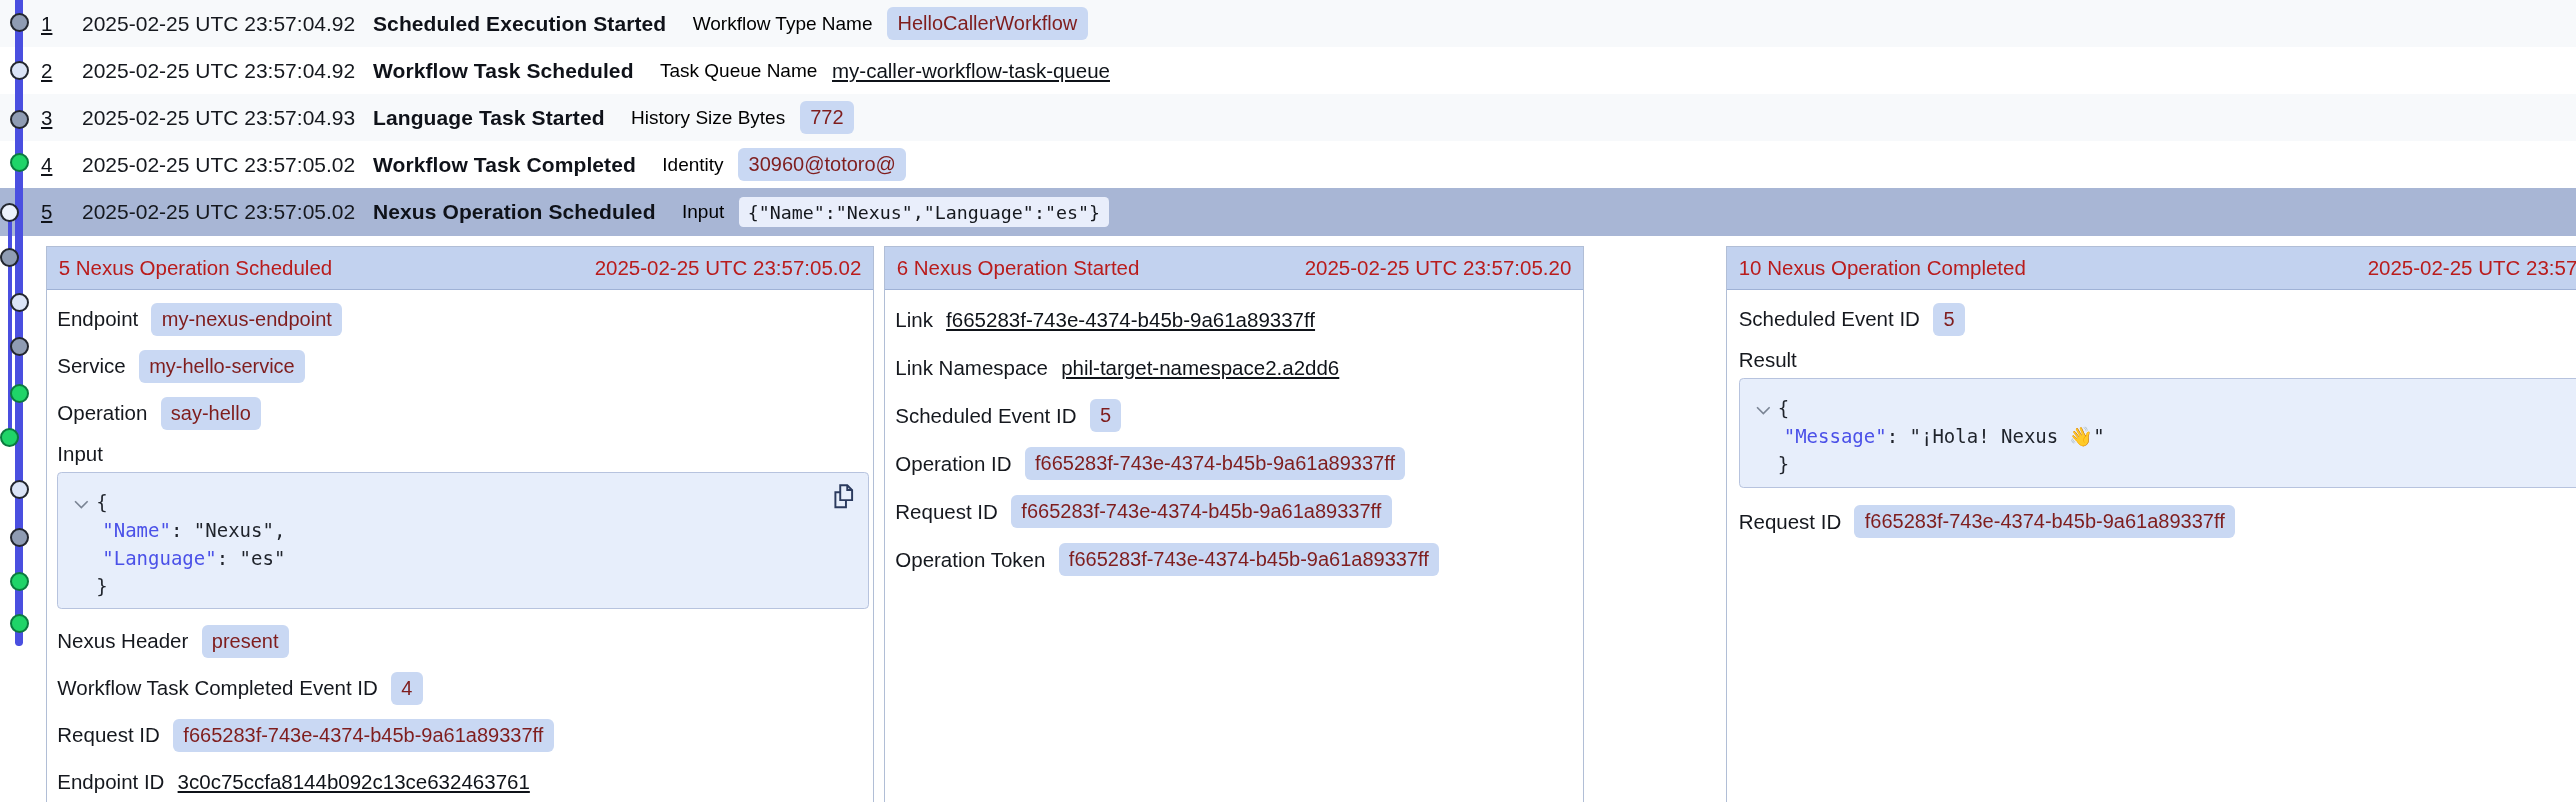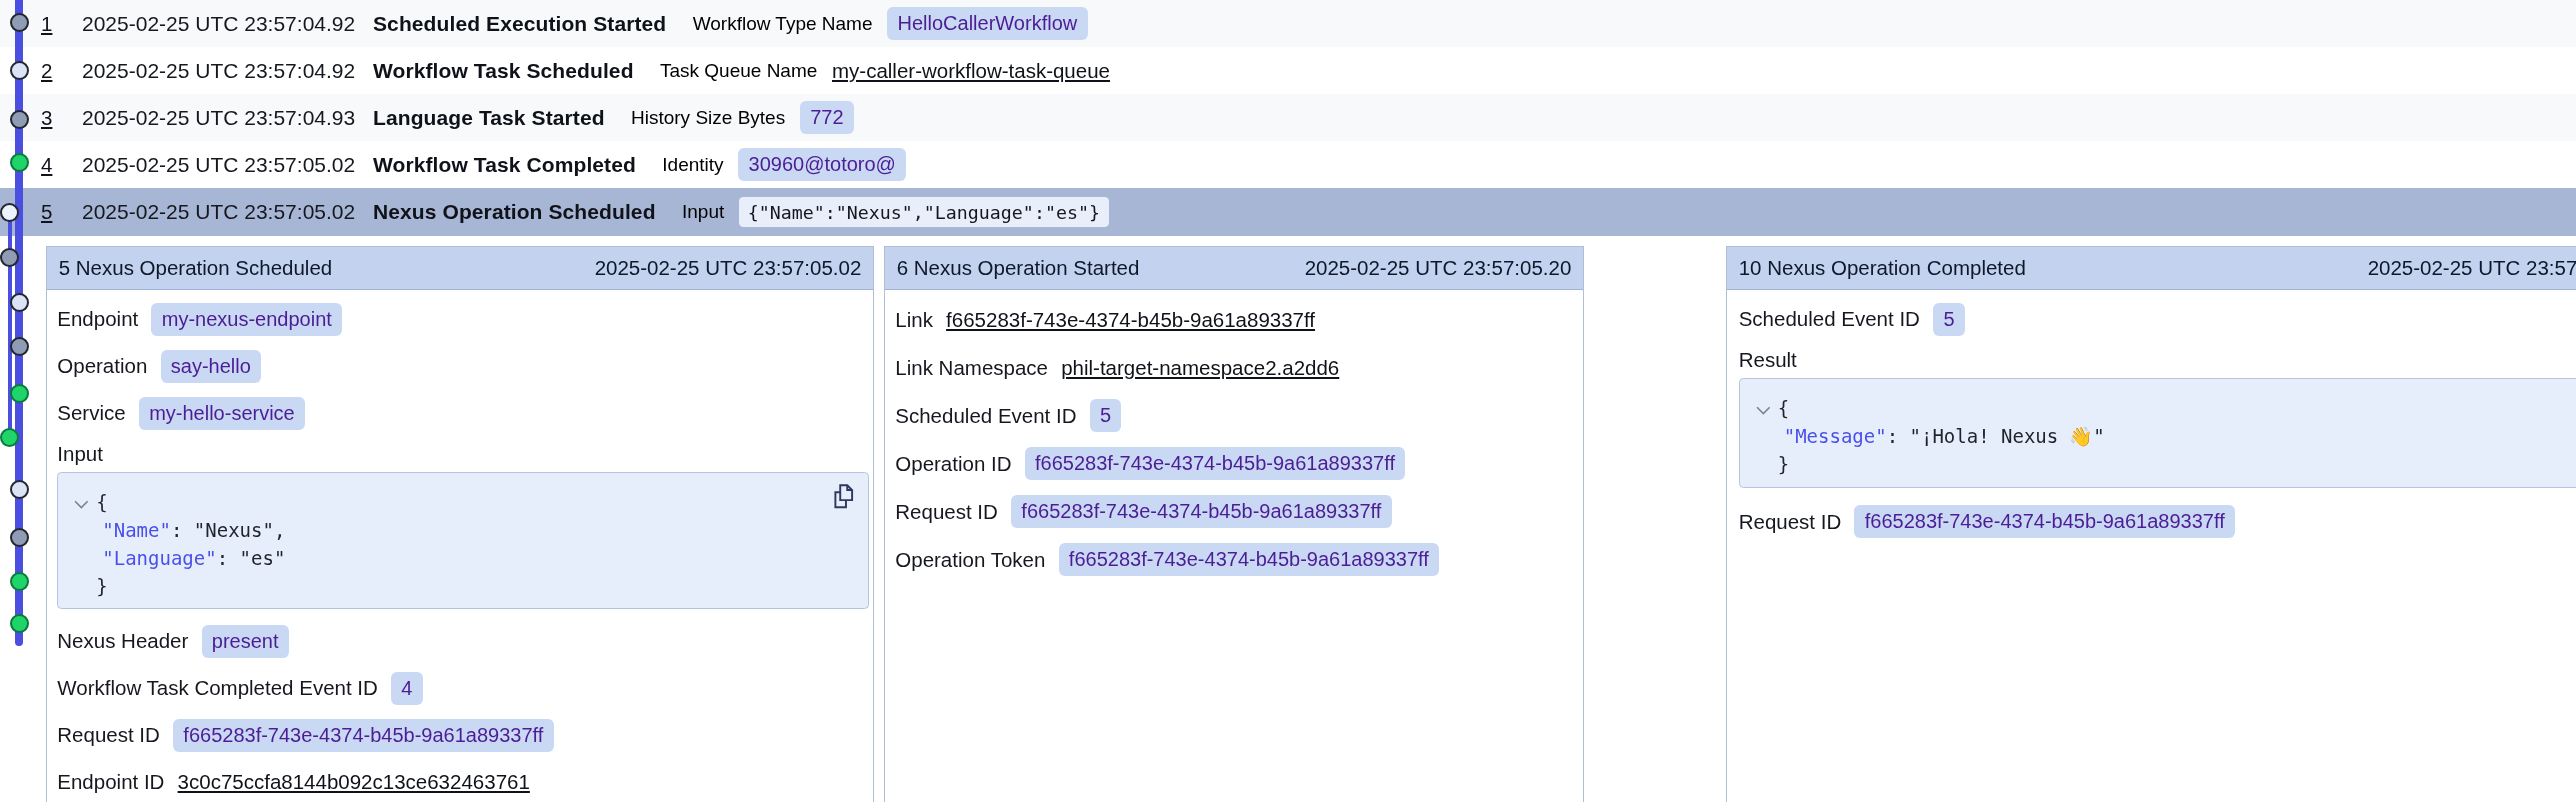--- a/index.html
+++ b/index.html
@@ -10,36 +10,36 @@
   
   .event-rows{position:absolute;left:0;top:0;width:2576px;}
   .event-row{height:47px;display:flex;align-items:center;font-size:21px;}
   .event-row.zebra{background:#f7f9fb;}
   .event-row.selected{background:#a8b6d5;height:48px;}
   .num{margin-left:41px;min-width:16px;text-decoration:underline;font-size:20.5px;color:#101319;cursor:pointer;}
   .etime{margin-left:25px;width:291px;color:#15181e;}
   .etitle{font-weight:700;color:#0f1219;letter-spacing:0.1px;}
   .eflabel{margin-left:26.4px;font-size:19px;color:#000000;}
   .evalue{margin-left:14.7px;}
-  .badge{background:#c9d8f3;border-radius:5.9px;padding:5.1px 10.3px;font-size:20px;color:#4c1d95;display:inline-block;line-height:1.15;}
+  .badge{background:#c9d8f3;border-radius:5.9px;padding:5.1px 10.3px;font-size:20px;color:#7f1d1d;display:inline-block;line-height:1.15;}
   .vlink{text-decoration:underline;color:#0f1319;cursor:pointer;font-size:20.5px;}
   .mono-badge{background:#e9eefb;border-radius:4.4px;padding:4.4px 8.8px;font-family:"DejaVu Sans Mono","Liberation Mono",monospace;font-size:18.3px;color:#15181e;}
   
   .timeline{position:absolute;left:0;top:0;width:40px;height:803px;}
   .tl-main{position:absolute;left:15.4px;top:0;width:8px;height:646px;background:#4a4fe0;border-radius:0 0 3.7px 3.7px;}
   .tl-branch{position:absolute;left:8px;top:213px;width:3.7px;height:225px;background:#4a4fe0;}
   .tl-conn{position:absolute;left:9.5px;width:8.8px;height:3.7px;background:#4a4fe0;}
   .circle{position:absolute;width:15.4px;height:15.4px;border:2.2px solid #23272f;border-radius:50%;box-sizing:content-box;cursor:pointer;}
   .circle.gray{background:#8f9cb3;}
   .circle.light{background:#dbe4f6;}
   .circle.white{background:#edf2fc;}
   .circle.green{background:#1fd468;border-color:#0b7a3e;}
   
   .panel{position:absolute;top:246px;bottom:0;background:#fff;border:1.5px solid #b1bed6;border-bottom:none;box-sizing:border-box;}
-  .panel-header{height:42px;background:#c2d2ef;border-bottom:0.7px solid #9fb2d6;display:flex;align-items:center;justify-content:space-between;padding:0 11.7px;font-size:20.5px;color:#0f172a;text-align:right;}
+  .panel-header{height:42px;background:#c2d2ef;border-bottom:0.7px solid #9fb2d6;display:flex;align-items:center;justify-content:space-between;padding:0 11.7px;font-size:20.5px;color:#b91c1c;text-align:right;}
   .panel-body{padding:5.9px 4.4px 0 10.3px;}
   .prow{height:47px;display:flex;align-items:center;font-size:20.5px;color:#15181e;}
   .prow-66{height:48px;}
   .plabel{margin-right:13.2px;white-space:nowrap;}
   .plabel-row{height:35px;display:flex;align-items:center;font-size:20.5px;color:#15181e;text-align:right;}
   .codeblock{position:relative;background:#e7eefb;border:1.5px solid #b7c3de;border-radius:4.4px;padding:14.7px 0 0 16px;box-sizing:border-box;font-family:"DejaVu Sans Mono","Liberation Mono",monospace;font-size:19px;color:#1f232b;}
   .codeline{white-space:pre;line-height:28px;}
   .codeline .chev{display:inline-block;width:22px;color:#7a8494;}
   .indent{padding-left:28px;}
   .jkey{color:#4b51e8;}
@@ -113,26 +113,26 @@
   <div class="panel-header">
     <span>5 Nexus Operation Scheduled</span>
     <span>2025-02-25 UTC 23:57:05.02</span>
   </div>
   <div class="panel-body">
     <div class="prow">
       <span class="plabel">Endpoint</span>
       <span class="badge">my-nexus-endpoint</span>
     </div>
     <div class="prow">
+      <span class="plabel">Service</span>
+      <span class="badge">my-hello-service</span>
+    </div>
+    <div class="prow">
       <span class="plabel">Operation</span>
       <span class="badge">say-hello</span>
-    </div>
-    <div class="prow">
-      <span class="plabel">Service</span>
-      <span class="badge">my-hello-service</span>
     </div>
     <div class="plabel-row">
       <span>Input</span>
     </div>
     <div class="codeblock" style="height:137px">
       <div class="codeline"><span class="chev"><svg width="14.7" height="8.8" viewBox="0 0 14 8" fill="none" stroke="#7a8494" stroke-width="1.6">
               <polyline points="1,1 7,7 13,1"></polyline>
             </svg></span><span>{</span></div>
       <div class="codeline indent"><span class="jkey">"Name"</span><span>: </span><span>"Nexus",</span></div>
       <div class="codeline indent"><span class="jkey">"Language"</span><span>: </span><span>"es"</span></div>

